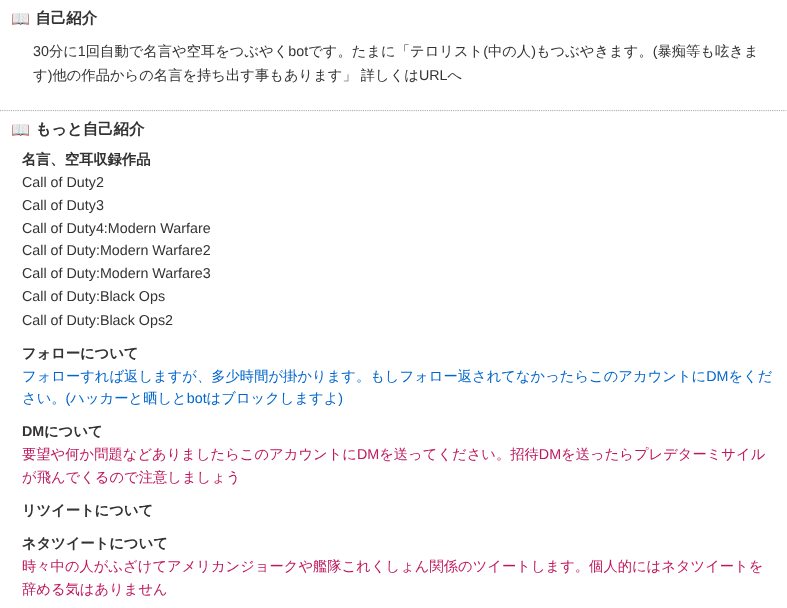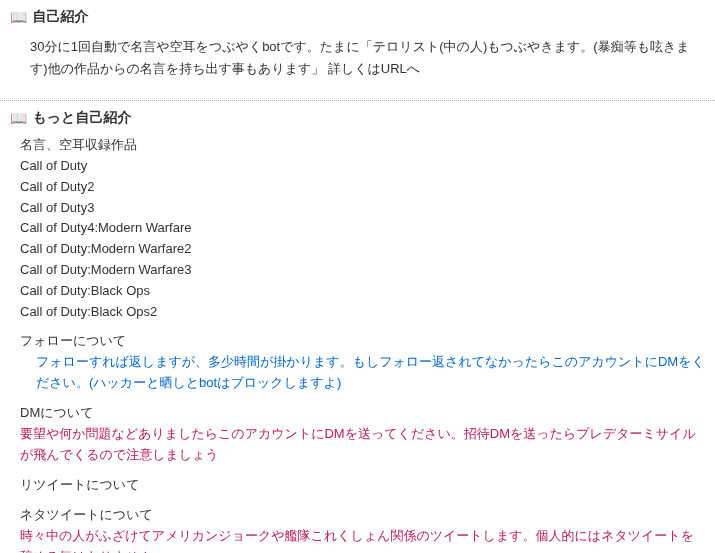--- a/index.html
+++ b/index.html
@@ -44,30 +44,30 @@
       color: #333;
       line-height: 1.6;
     }
     .sub-block {
       margin-top: 8px;
     }
     .sub-block .sub-title {
       display: block;
       font-size: 13px;
       color: #333;
+      font-weight: bold;
     }
     .sub-block .sub-body {
       display: block;
       font-size: 13px;
       color: #be185d;
       line-height: 1.6;
     }
     .sub-block .sub-body.link-color {
       color: #0066cc;
-      margin-left: 16px;
     }
   </style>
 </head>
 <body>
 
 <div>
 
   <div class="section">
     <div class="section-header">
       <span class="section-header-icon">📖</span>
@@ -80,21 +80,20 @@
 
   <div class="section list-section">
     <div class="section-header">
       <span class="section-header-icon">📖</span>
       <span>もっと自己紹介</span>
     </div>
     <div class="section-body">
 
       <div class="sub-block">
         <span class="item sub-title">名言、空耳収録作品</span>
-        <span class="item">Call of Duty</span>
         <span class="item">Call of Duty2</span>
         <span class="item">Call of Duty3</span>
         <span class="item">Call of Duty4:Modern Warfare</span>
         <span class="item">Call of Duty:Modern Warfare2</span>
         <span class="item">Call of Duty:Modern Warfare3</span>
         <span class="item">Call of Duty:Black Ops</span>
         <span class="item">Call of Duty:Black Ops2</span>
       </div>
 
       <div class="sub-block">

